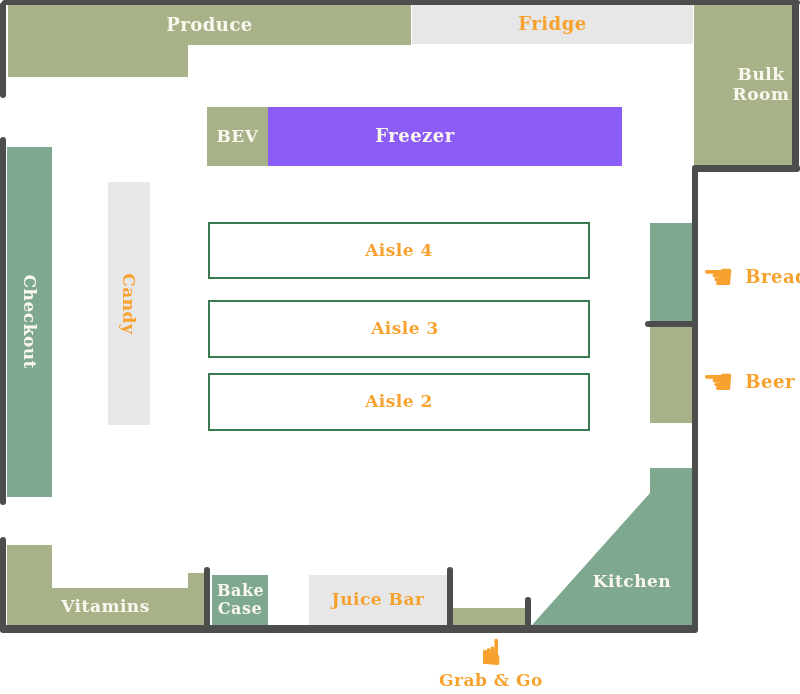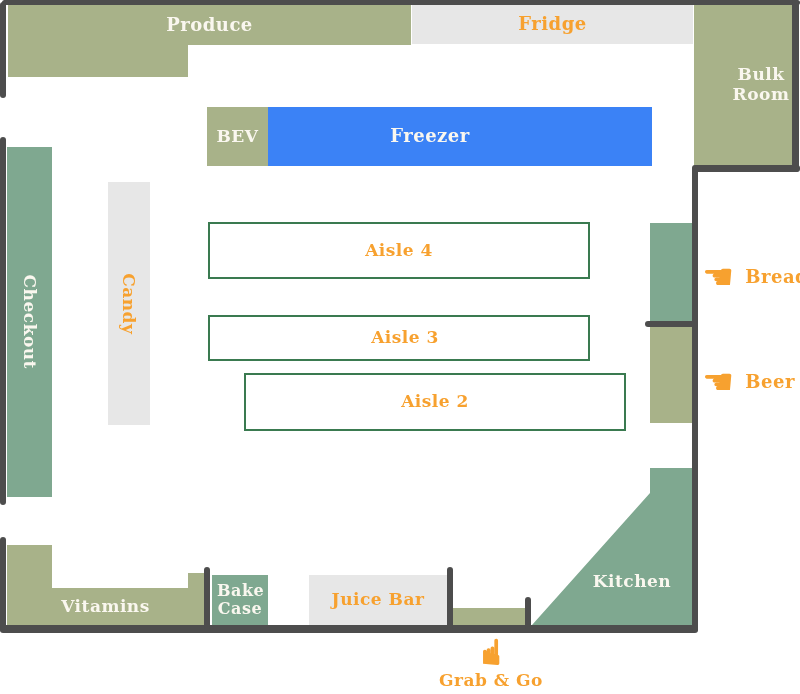--- a/index.html
+++ b/index.html
@@ -108,21 +108,21 @@
   </div>
 
   <div class="area" style="left: 694px; top: 5px; width: 98px; height: 160px; background: rgb(168, 178, 137); justify-content: flex-end;">
     <span class="lbl wrap" style="width:62px;font-size:17px;">Bulk Room</span>
   </div>
 
   <div class="area" style="left: 207px; top: 107px; width: 61px; height: 59px; background: rgb(168, 178, 137);">
     <span class="lbl" style="font-size:17px;text-align:right;">BEV</span>
   </div>
 
-  <div class="area" id="freezer-area" style="left: 268px; top: 107px; width: 384px; height: 59px; background: #3b82f6;">
+  <div class="area" id="freezer-area" style="left: 268px; top: 107px; width: 354px; height: 59px; background: #8b5cf6;">
     <span class="lbl">Freezer</span>
   </div>
 
   <div class="area" style="left: 7px; top: 147px; width: 45px; height: 350px; background: rgb(127, 168, 144);">
     <span class="lbl vert" style="font-size:17px;">Checkout</span>
   </div>
 
   <div class="area" style="left: 108px; top: 182px; width: 42px; height: 243px; background: rgb(231, 231, 231);">
     <span class="lbl vert orange" style="font-size:17px;">Candy</span>
   </div>
@@ -144,24 +144,24 @@
 
   <div class="area" style="left: 309px; top: 575px; width: 138px; height: 50px; background: rgb(231, 231, 231);">
     <span class="lbl orange" style="font-size:17px;">Juice Bar</span>
   </div>
 
   <div class="area" style="left: 453px; top: 608px; width: 72px; height: 17px; background: rgb(168, 178, 137);"></div>
 
   <div class="aisle" style="left:208px;top:222px;width:382px;height:57px;">
     <span class="lbl orange">Aisle 4</span>
   </div>
-  <div class="aisle" style="left:208px;top:315px;width:382px;height:46px;padding-left:12px;">
+  <div class="aisle" style="left:208px;top:300px;width:382px;height:58px;padding-left:12px;">
     <span class="lbl orange">Aisle 3</span>
   </div>
-  <div class="aisle" style="left:208px;top:373px;width:382px;height:58px;margin-left:36px;">
+  <div class="aisle" style="left:208px;top:373px;width:382px;height:58px;">
     <span class="lbl orange">Aisle 2</span>
   </div>
 
   <div class="marker" style="left:702px;top:258px;height:38px;">
     <span class="hand">☚</span>
     <span class="lbl orange">Bread</span>
   </div>
 
   <div class="marker" style="left:702px;top:363px;height:38px;">
     <span class="hand">☚</span>

